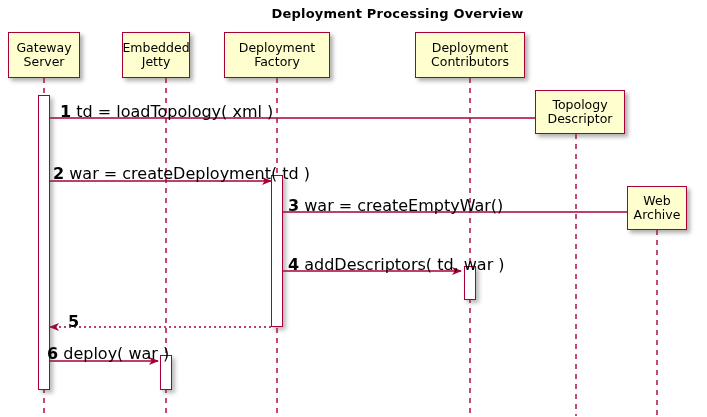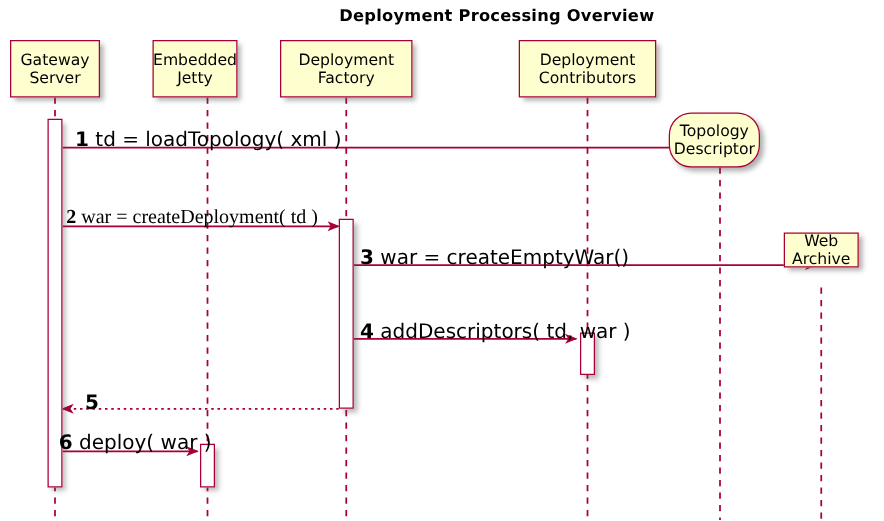--- a/index.html
+++ b/index.html
@@ -122,37 +122,37 @@
 Jetty</span>
       </div>
       <div class="participant-box" style="left: 224px; top: 32px; width: 106px; height: 46px;">
         <span class="pname">Deployment
 Factory</span>
       </div>
       <div class="participant-box" style="left: 415px; top: 32px; width: 110px; height: 46px;">
         <span class="pname">Deployment
 Contributors</span>
       </div>
-      <div class="participant-box" style="left: 535px; top: 90px; width: 73px; height: 44px; border-radius: 18px;">
+      <div class="participant-box" style="left: 535px; top: 90px; width: 90px; height: 44px;">
         <span class="pname">Topology
 Descriptor</span>
       </div>
-      <div class="participant-box" style="left: 627px; top: 186px; width: 60px; height: 28px;">
+      <div class="participant-box" style="left: 627px; top: 186px; width: 60px; height: 44px;">
         <span class="pname">Web
 Archive</span>
       </div>
     </div>
   <div id="activations-layer">
       <div class="activation" style="left: 38px; top: 95px; width: 12px; height: 295px;"></div>
       <div class="activation" style="left: 271px; top: 175px; width: 12px; height: 152px;"></div>
       <div class="activation" style="left: 464px; top: 266px; width: 12px; height: 34px;"></div>
       <div class="activation" style="left: 160px; top: 355px; width: 12px; height: 35px;"></div>
     </div>
   <div id="labels-layer">
       <div class="msg-label" style="left: 60px; top: 104px;"><span class="seq-num">1</span> <span>td = loadTopology( xml )</span></div>
-      <div class="msg-label" style="left: 53px; top: 166px; font-family: Liberation Serif, serif;"><span class="seq-num">2</span> <span>war = createDeployment( td )</span></div>
+      <div class="msg-label" style="left: 53px; top: 166px;"><span class="seq-num">2</span> <span>war = createDeployment( td )</span></div>
       <div class="msg-label" style="left: 288px; top: 198px;"><span class="seq-num">3</span> <span>war = createEmptyWar()</span></div>
       <div class="msg-label" style="left: 288px; top: 257px;"><span class="seq-num">4</span> <span>addDescriptors( td, war )</span></div>
       <div class="msg-label" style="left: 68px; top: 314px;"><span class="seq-num">5</span><span></span></div>
       <div class="msg-label" style="left: 47px; top: 346px;"><span class="seq-num">6</span> <span>deploy( war )</span></div>
     </div>
 
 </div>
 
 </body></html>

